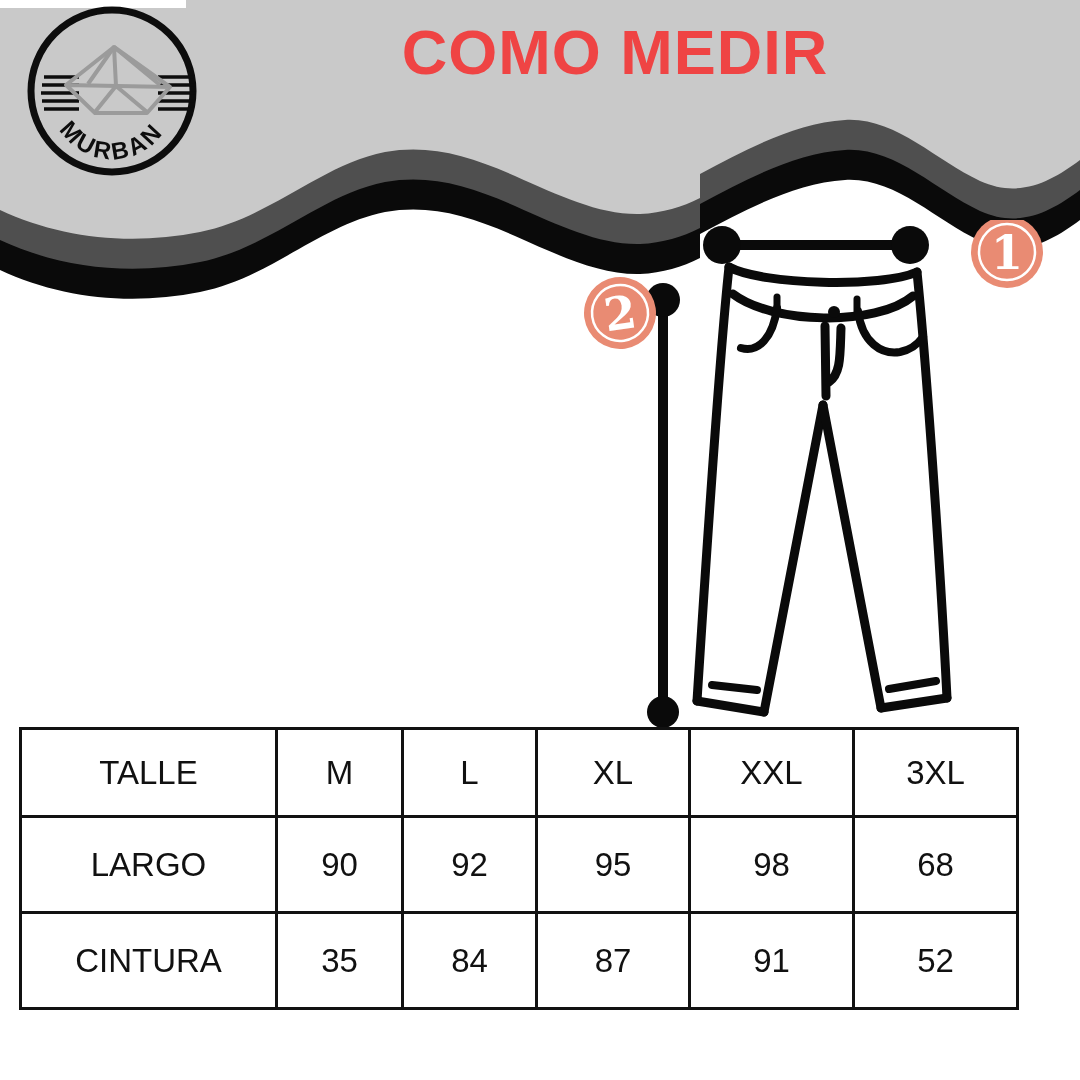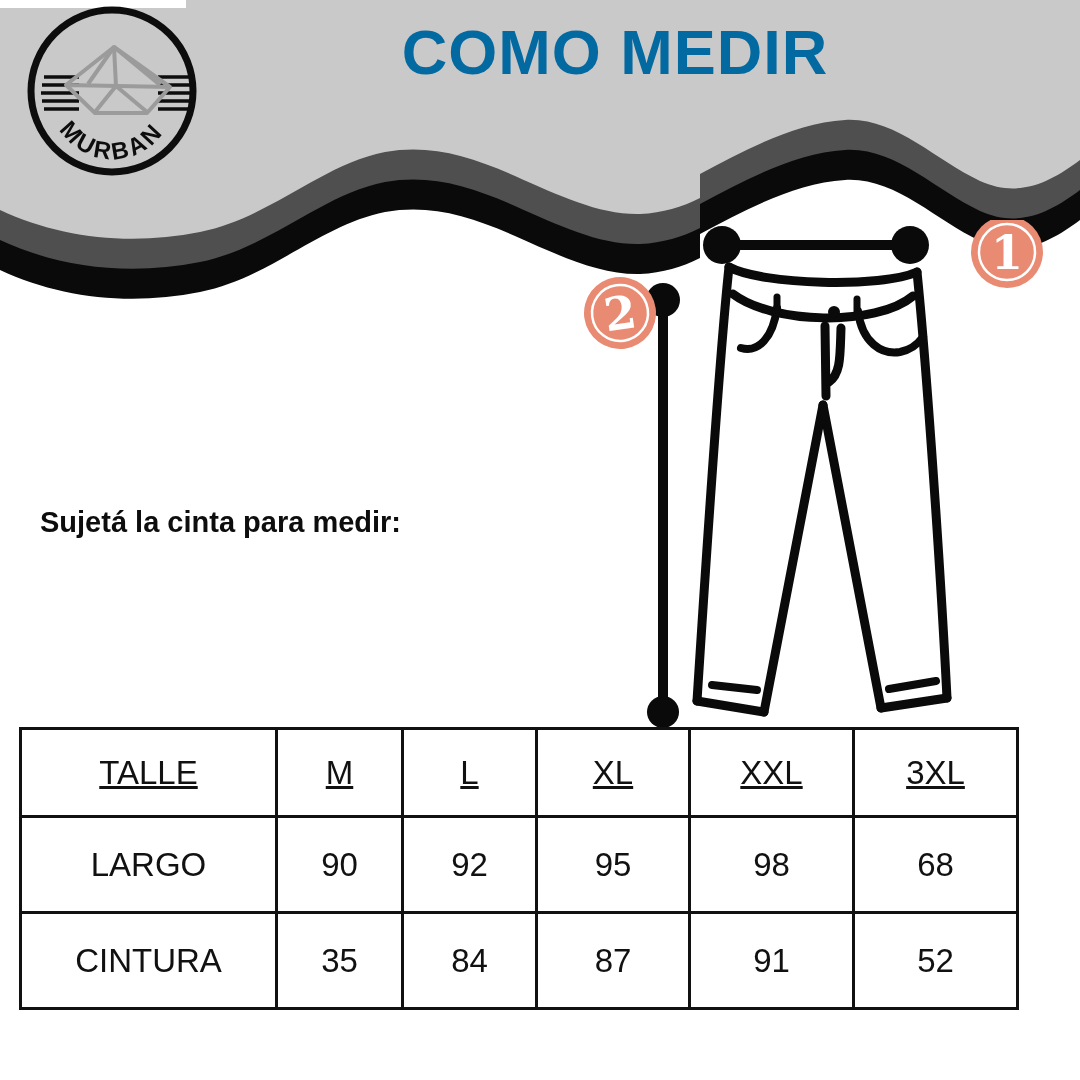--- a/index.html
+++ b/index.html
@@ -6,21 +6,21 @@
   .canvas{
     position:relative;width:1080px;height:1080px;background:#ffffff;
     overflow:hidden;font-family:"Liberation Sans",sans-serif;color:#0d0d0d;
   }
   svg{display:block;}
   .abs{position:absolute;}
 
   
   .page-title{
     left:235px;top:16px;width:760px;text-align:center;
-    font-size:63px;font-weight:700;letter-spacing:1px;color:#0369a1;
+    font-size:63px;font-weight:700;letter-spacing:1px;color:#ef4444;
   }
 
   
   .intro{
     left:10px;top:291px;width:580px;text-align:center;
     font-size:29px;line-height:42px;font-weight:700;white-space:pre;
   }
 
   
   .instr-heading{
@@ -38,21 +38,21 @@
   
   table.size-table{
     position:absolute;left:19px;top:727px;
     border-collapse:collapse;table-layout:fixed;width:997px;
     font-size:33px;color:#111;
   }
   table.size-table td{
     border:3px solid #111;text-align:center;vertical-align:middle;
     padding:0;font-weight:400;
   }
-  table.size-table tr.hdr td{height:85px;text-decoration:underline;}
+  table.size-table tr.hdr td{height:85px;}
   table.size-table tr.body td{height:93px;margin-left:23px;}
   td.talle{font-weight:700;}
 
   .badge-num{
     font-family:"DejaVu Serif",serif;font-weight:700;
   }
 </style>
 </head>
 <body>
 
@@ -89,21 +89,20 @@
       <path id="brandArc" d="M 54,118 A 62,62 0 0 0 170,120"></path>
     </defs>
     <text font-family="Liberation Sans, sans-serif" font-size="24" font-weight="700" fill="#0d0d0d" letter-spacing="3">
       <textPath href="#brandArc" startOffset="50%" text-anchor="middle">MURBAN</textPath>
     </text>
   </svg>
 
   <div class="abs page-title">COMO MEDIR</div>
 
 
-  <div class="abs instr-heading">Sujetá la cinta para medir:</div>
 
   <svg class="abs" style="left:580px;top:220px" width="500" height="520" viewBox="580 220 500 520">
 
     <g stroke="#0a0a0a" fill="#0a0a0a">
       <line x1="722" y1="245" x2="910" y2="245" stroke-width="10"></line>
       <circle cx="722" cy="245" r="19" stroke="none"></circle>
       <circle cx="910" cy="245" r="19" stroke="none"></circle>
     </g>
 
     <g stroke="#0a0a0a" fill="#0a0a0a">

